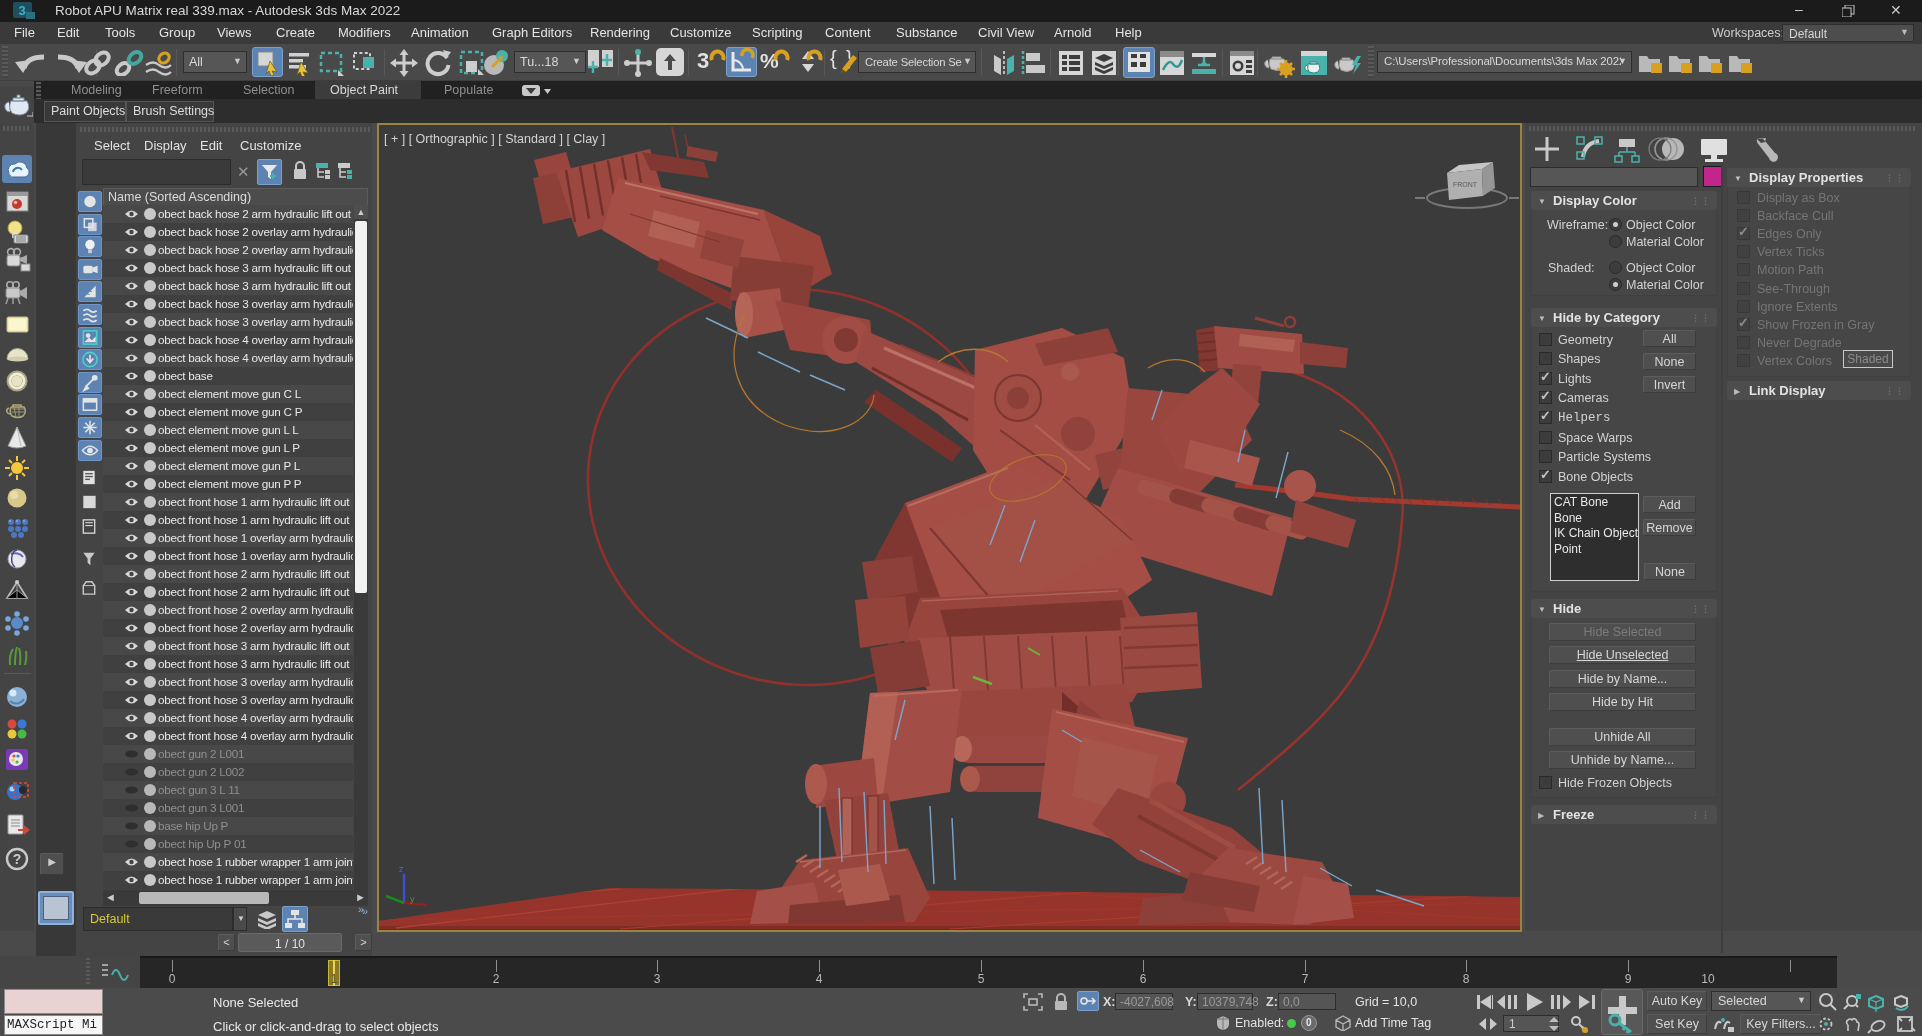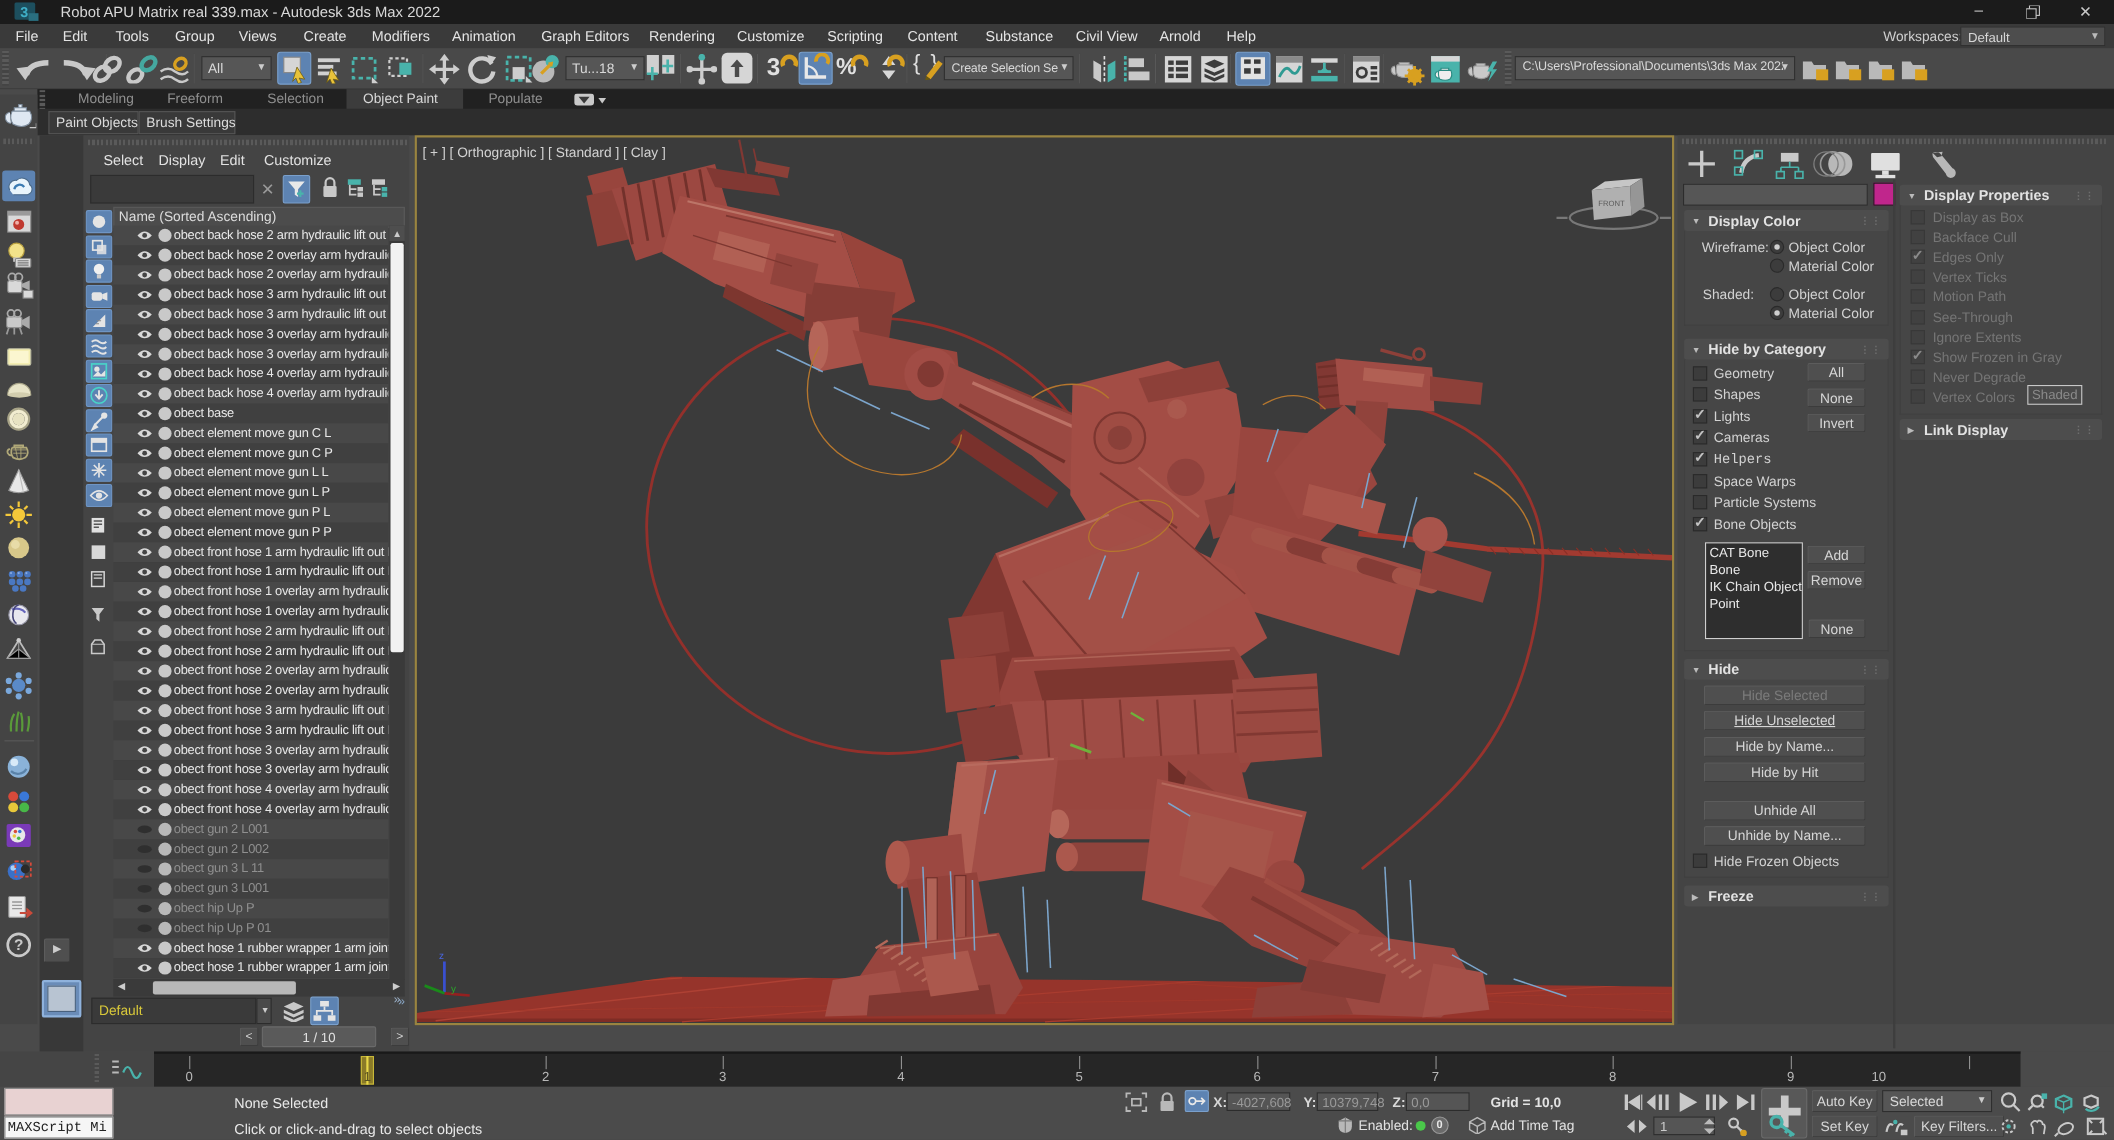--- a/index.html
+++ b/index.html
@@ -901,21 +901,21 @@
         <ellipse cx="7.5" cy="6" rx="6.5" ry="3.5" fill="#2f2f2f"></ellipse>
       </svg>
       <span style="position:absolute;left:41px;top:3px;width:12px;height:12px;border-radius:50%;background:#b8b8b8;"></span>
       <span class="nm">obect gun 3 L001</span>
     </div>
     <div class="row" style="top:694px;background:#484848;color:#8f8f8f">
       <svg style="position:absolute;left:21px;top:3px" width="15" height="12">
         <ellipse cx="7.5" cy="6" rx="6.5" ry="3.5" fill="#2f2f2f"></ellipse>
       </svg>
       <span style="position:absolute;left:41px;top:3px;width:12px;height:12px;border-radius:50%;background:#b8b8b8;"></span>
-      <span class="nm">obect hip Up P</span>
+      <span class="nm">base hip Up P</span>
     </div>
     <div class="row" style="top:712px;background:#404040;color:#8f8f8f">
       <svg style="position:absolute;left:21px;top:3px" width="15" height="12">
         <ellipse cx="7.5" cy="6" rx="6.5" ry="3.5" fill="#2f2f2f"></ellipse>
       </svg>
       <span style="position:absolute;left:41px;top:3px;width:12px;height:12px;border-radius:50%;background:#b8b8b8;"></span>
       <span class="nm">obect hip Up P 01</span>
     </div>
     <div class="row" style="top:730px;background:#484848;color:#e8e8e8">
       <svg style="position:absolute;left:21px;top:3px" width="15" height="12">
@@ -1354,21 +1354,21 @@
       <span style="position:absolute;left:4px;top:1px;color:#999">-4027,608</span>
     </div>
     <span class="abs" style="left:1185px;top:7px;font-size:12.5px;color:#d8d8d8;font-weight:bold">Y:</span>
     <div class="fld" style="left:1197px;top:5px;width:56px;height:17px;background:#555;">
       <span style="position:absolute;left:4px;top:1px;color:#999">10379,748</span>
     </div>
     <span class="abs" style="left:1266px;top:7px;font-size:12.5px;color:#d8d8d8;font-weight:bold">Z:</span>
     <div class="fld" style="left:1278px;top:5px;width:58px;height:17px;background:#555;">
       <span style="position:absolute;left:4px;top:1px;color:#999">0,0</span>
     </div>
-    <span class="abs" style="left:1355px;top:7px;font-size:12.5px;color:#e2e2e2;font-weight:bold">Grid = 10,0</span>
+    <span class="abs" style="left:1355px;top:7px;font-size:12.5px;color:#e2e2e2;font-weight:normal">Grid = 10,0</span>
     <svg class="abs" style="left:1215px;top:27px" width="16" height="16">
       <path d="M 8 1 l 6 3 v 5 q 0 5 -6 6 q -6 -1 -6 -6 v -5 z" fill="#b8b8b8"></path>
       <path d="M 8 1 l 0 14 M 2 4 l 12 0" stroke="#777" stroke-width="1"></path>
     </svg>
     <span class="abs" style="left:1235px;top:28px;font-size:12.5px;color:#e2e2e2;">Enabled:</span>
     <div class="abs" style="left:1287px;top:31px;width:9px;height:9px;border-radius:50%;background:#4ac84a;"></div>
     <div class="abs" style="left:1301px;top:27px;width:16px;height:16px;border-radius:50%;background:#6a6a6a;border:1px solid #999;">
       <span style="position:absolute;left:4px;top:1px;font-size:10px;color:#e8e8e8;font-weight:bold">0</span>
     </div>
     <svg class="abs" style="left:1335px;top:27px" width="16" height="16">

